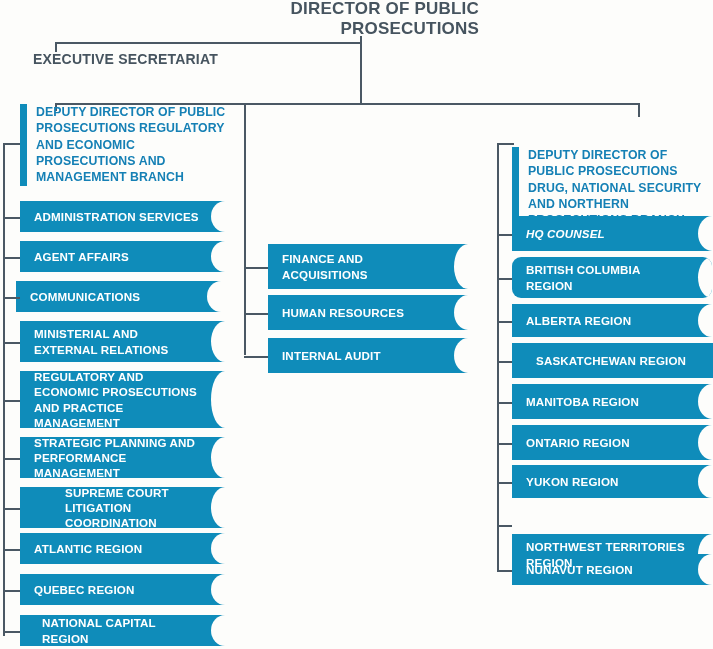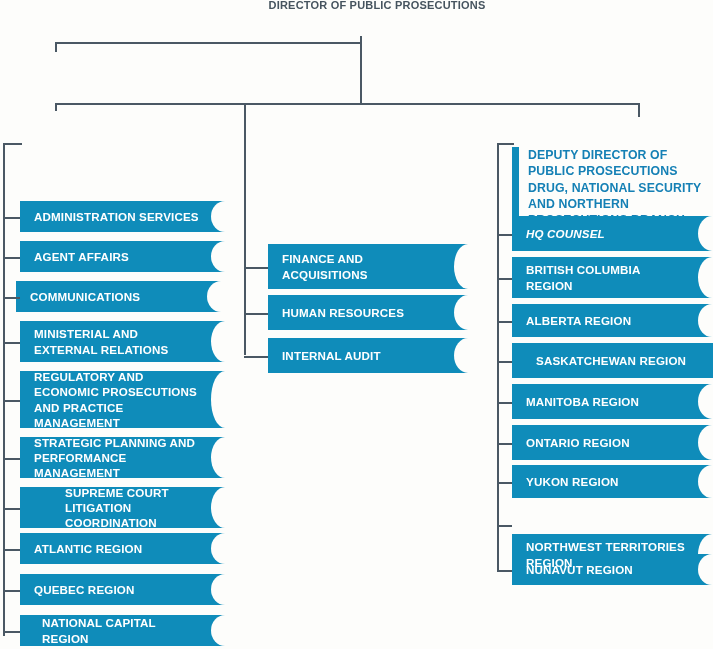--- a/index.html
+++ b/index.html
@@ -26,25 +26,25 @@
 
   
   .plain-title {
     position: absolute;
     color: #46545f;
     font-weight: bold;
     letter-spacing: 0.2px;
     line-height: 1.15;
   }
   #dpp-title {
-    left: 262px;
+    left: 249px;
     top: -1px;
     width: 230px;
-    text-align: center;
-    font-size: 11px;
+    text-align: right;
+    font-size: 17px;
   }
   #exec-sec-title {
     left: 33px;
     top: 51px;
     width: 190px;
     text-align: left;
     font-size: 14px;
   }
 
   
@@ -129,21 +129,26 @@
   <div class="line v" style="left:244px; top:103px; height:252px;"></div>
 
   <div class="line v" style="left:497px; top:143px; height:429px;"></div>
 
   <div class="line h" style="left:3px; top:143px; width:19px;"></div>
 
   <div class="line h" style="left:497px; top:143px; width:17px;"></div>
 
   <div class="plain-title" id="dpp-title">DIRECTOR OF PUBLIC PROSECUTIONS</div>
 
-
+  <div class="plain-title" id="exec-sec-title">EXECUTIVE SECRETARIAT</div>
+
+  <div class="branch-head" id="branch-left">
+    <div class="branch-bar"></div>
+    <div class="branch-label">DEPUTY DIRECTOR OF PUBLIC PROSECUTIONS REGULATORY AND ECONOMIC PROSECUTIONS AND MANAGEMENT BRANCH</div>
+  </div>
 
   <div class="branch-head" id="branch-right">
     <div class="branch-bar"></div>
     <div class="branch-label">DEPUTY DIRECTOR OF PUBLIC PROSECUTIONS DRUG, NATIONAL SECURITY AND NORTHERN PROSECUTIONS BRANCH</div>
   </div>
 
   <div id="units-layer">
       <div class="unit-box" style="left: 20px; top: 201px; width: 205px; height: 31px;">
         <span class="unit-label">ADMINISTRATION SERVICES</span>
       </div>
@@ -179,21 +184,21 @@
       </div>
       <div class="unit-box" style="left: 268px; top: 295px; width: 200px; height: 35px;">
         <span class="unit-label">HUMAN RESOURCES</span>
       </div>
       <div class="unit-box" style="left: 268px; top: 338px; width: 200px; height: 35px;">
         <span class="unit-label">INTERNAL AUDIT</span>
       </div>
       <div class="unit-box" style="left: 512px; top: 216px; width: 200px; height: 35px; font-style: italic;">
         <span class="unit-label">HQ COUNSEL</span>
       </div>
-      <div class="unit-box" style="left: 512px; top: 257px; width: 200px; height: 41px;">
+      <div class="unit-box" style="left: 512px; top: 257px; width: 200px; height: 41px; border-radius: 9px;">
         <span class="unit-label">BRITISH COLUMBIA REGION</span>
       </div>
       <div class="unit-box" style="left: 512px; top: 304px; width: 200px; height: 33px;">
         <span class="unit-label">ALBERTA REGION</span>
       </div>
       <div class="unit-box" style="left: 512px; top: 343px; width: 240px; height: 35px; padding-left: 24px;">
         <span class="unit-label">SASKATCHEWAN REGION</span>
       </div>
       <div class="unit-box" style="left: 512px; top: 384px; width: 200px; height: 35px;">
         <span class="unit-label">MANITOBA REGION</span>

